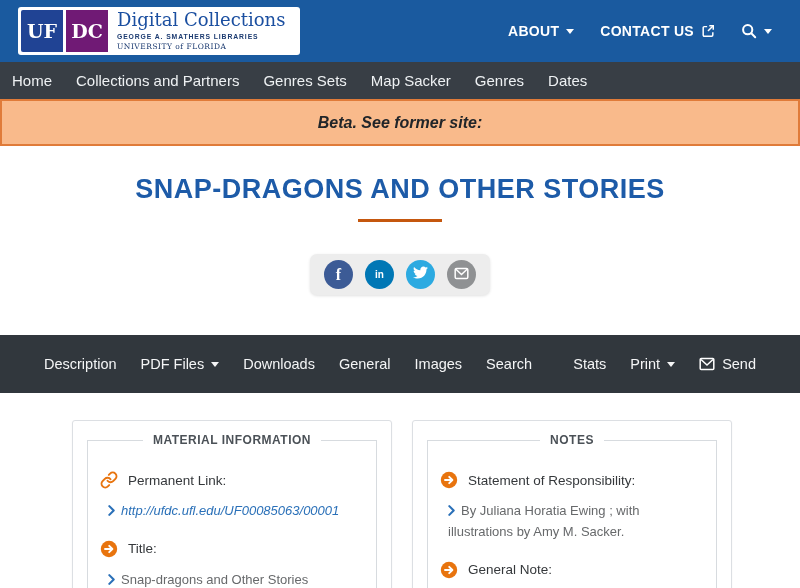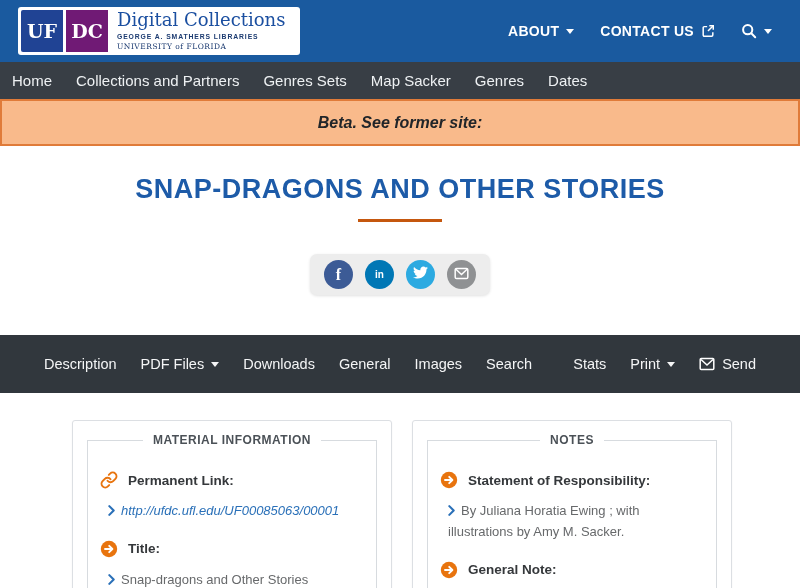--- a/index.html
+++ b/index.html
@@ -56,21 +56,21 @@
   .tb-item{display:flex;align-items:center;gap:7px;padding:0 12px;cursor:pointer;white-space:nowrap;}
   .tb-item svg{display:block}
   
   .content{padding:27px 0 0 72px;display:flex;gap:20px;background:#fff;height:195px;}
   .panel{width:320px;height:260px;background:#fff;border:1px solid #dcdfe3;border-radius:3px;
     box-shadow:0 1px 2px rgba(0,0,0,.05);}
   .panel fieldset{border:1px solid #d7dbdf;margin:12px 14px 0;padding:6px 12px 16px;}
   .panel legend{margin:0 auto;padding:0 10px;font-size:12px;font-weight:700;color:#4b5157;
     letter-spacing:.5px;text-align:center;}
   .label-row{display:flex;align-items:center;gap:10px;margin-top:18px;}
-  .label-row .lbl{font-size:13.5px;font-weight:700;color:#35383b;}
+  .label-row .lbl{font-size:13.5px;font-weight:400;color:#35383b;}
   .icon-badge{width:18px;height:18px;flex:0 0 auto;display:flex;align-items:center;justify-content:center;}
   .value-row{margin-top:12px;padding-left:8px;font-size:13px;color:#67696b;line-height:1.6;}
   .value-row .chev{display:inline-block;margin-right:6px;position:relative;top:1px;}
   .value-row.is-link{color:var(--link-blue);font-style:italic;cursor:pointer;}
 </style>
 </head>
 <body>
 
 <div class="header">
   <div class="logo">

